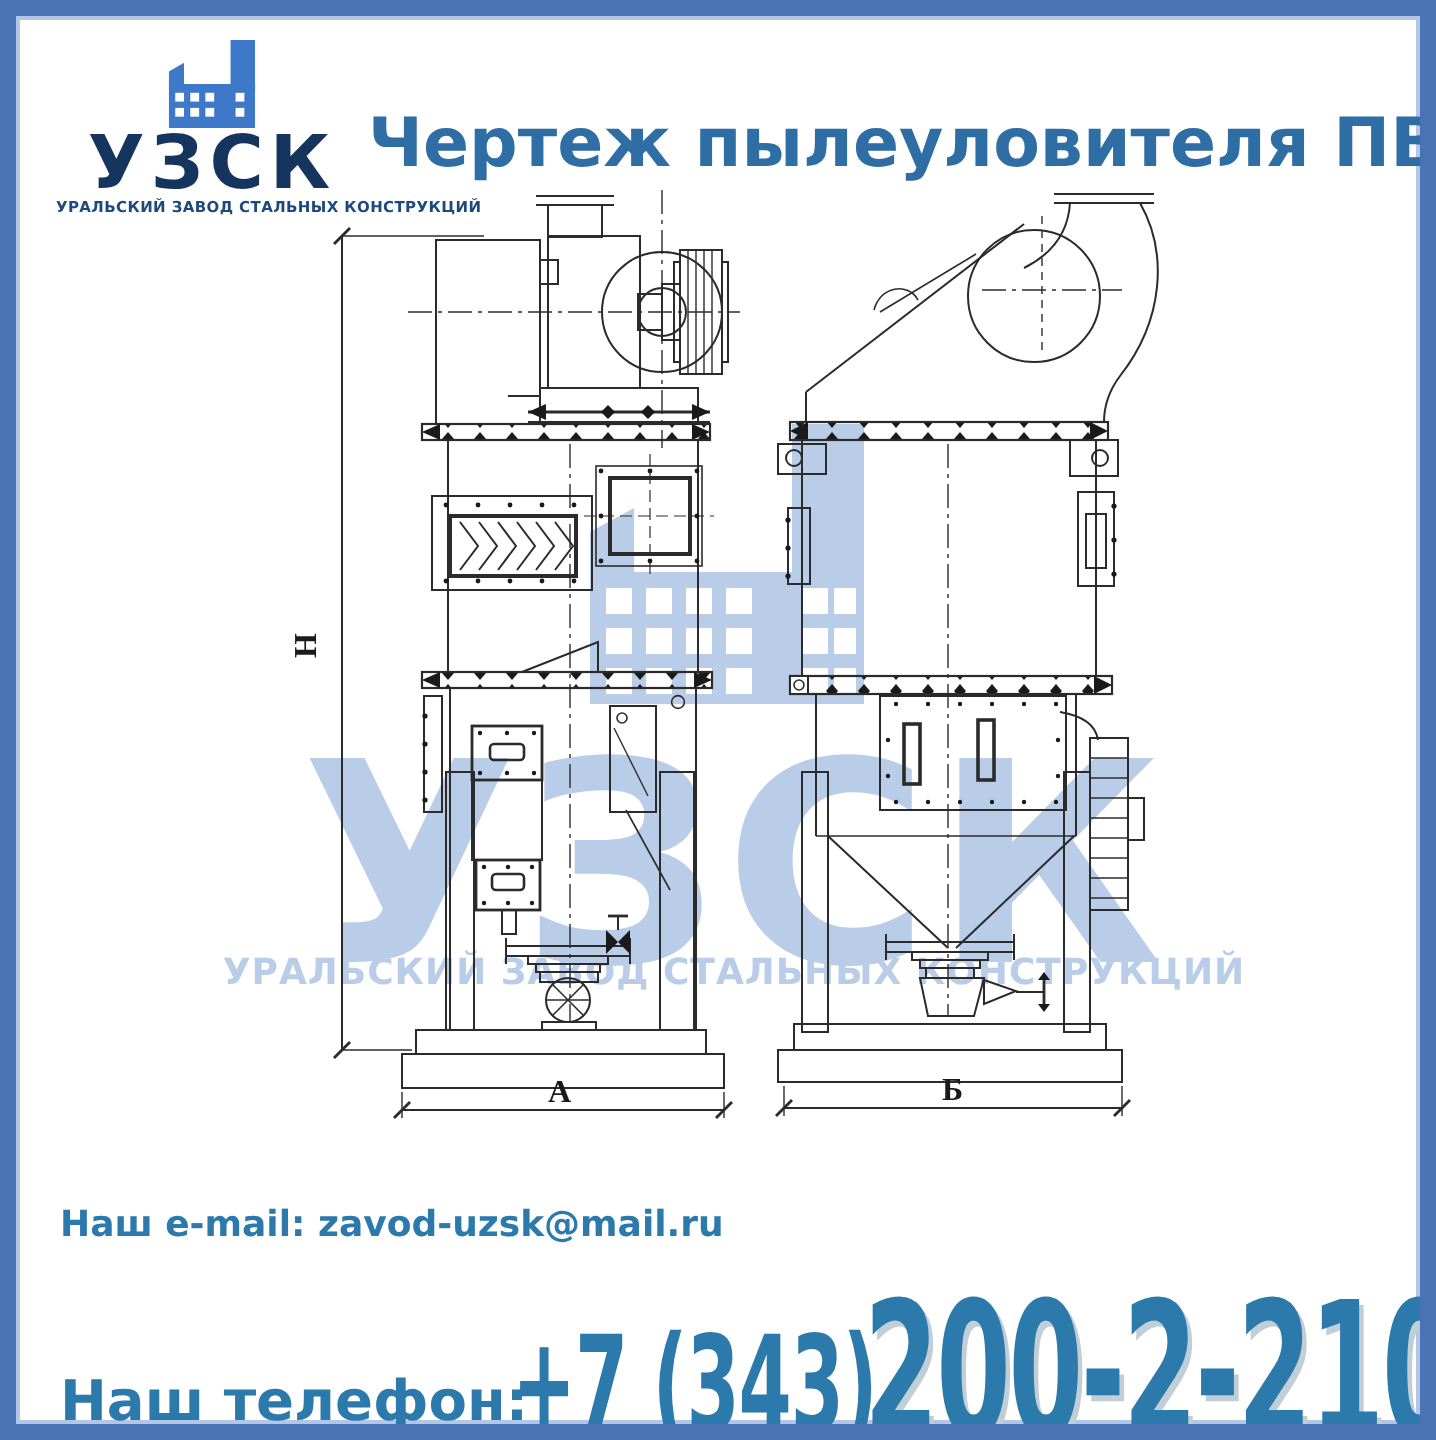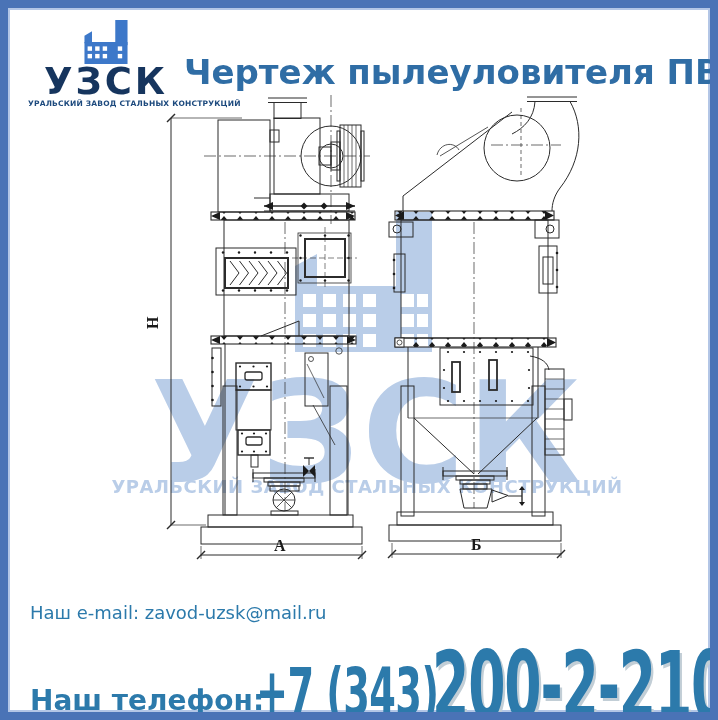--- a/index.html
+++ b/index.html
@@ -26,21 +26,21 @@
     font-weight:bold;font-size:140px;line-height:1;color:#b9cde8;letter-spacing:2px;
   }
   .wm-tagline{
     position:absolute;left:0;top:468px;width:718px;text-align:center;
     font-weight:bold;font-size:18px;color:#b9cde8;letter-spacing:0.5px;white-space:nowrap;
   }
   
   .drawing{position:absolute;left:0;top:0;}
   .drawing text{font-family:"Liberation Serif",serif;font-weight:bold;font-size:16px;fill:#1a1a1a;}
   
-  .f-line{position:absolute;left:22px;font-weight:normal;font-size:18px;color:#2c7aab;white-space:nowrap;}
+  .f-line{position:absolute;left:22px;font-weight:bold;font-size:18px;color:#2c7aab;white-space:nowrap;}
   .f-email{top:594px;}
   .f-site{top:628px;}
   .f-phone-label{position:absolute;left:22px;top:676px;font-weight:bold;font-size:28px;color:#2c7aab;white-space:nowrap;}
   .f-phone-prefix{
     position:absolute;left:248px;top:652px;font-weight:bold;font-size:66px;line-height:1;
     color:#2c7aab;transform:scaleX(0.58);transform-origin:left top;letter-spacing:-1px;white-space:nowrap;
   }
   .f-phone-number{
     position:absolute;left:424px;top:632px;font-weight:bold;font-size:94px;line-height:1;
     color:#2c7aab;transform:scaleX(0.57);transform-origin:left top;letter-spacing:-2px;white-space:nowrap;

